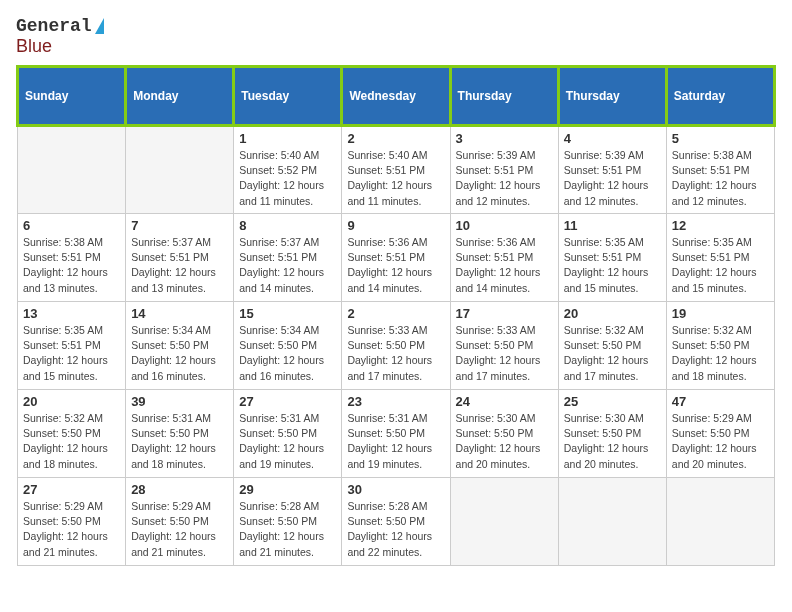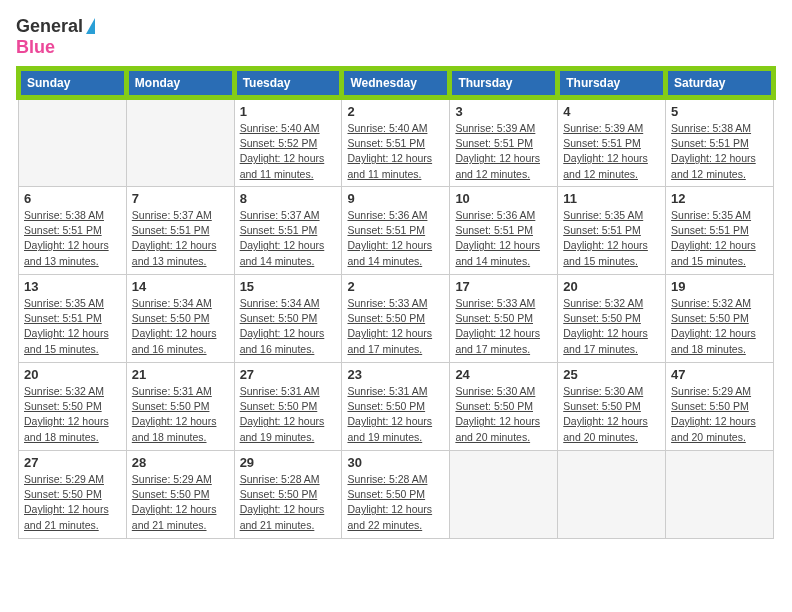--- a/index.html
+++ b/index.html
@@ -17,39 +17,40 @@
       margin-bottom: 4px;
     }
     .logo {
       display: flex;
       flex-direction: column;
       align-items: flex-start;
     }
     .logo-row {
       display: flex;
       align-items: center;
+      font-family: Liberation Mono, monospace;
     }
     .subtitle {
       font-size: 14px;
       color: #333;
       text-align: center;
       margin-bottom: 8px;
     }
     .calendar-table {
       width: 100%;
       border-collapse: collapse;
       font-size: 11px;
     }
     .calendar-table th {
       background-color: #2a6db5;
       color: #fff;
       text-align: left;
-      padding: 5px 6px;
+      padding: 21px 6px;
       font-size: 12px;
-      border: 5px solid #84cc16;
+      border: 3px solid #84cc16;
     }
     .calendar-table td {
       border: 1px solid #ccc;
       vertical-align: top;
       padding: 4px 5px;
       width: 108px;
       min-height: 80px;
       background: #fff;
     }
     .calendar-table td.empty {
@@ -59,37 +60,36 @@
       font-weight: bold;
       font-size: 13px;
       color: #333;
       display: block;
       margin-bottom: 2px;
     }
     .day-info {
       color: #444;
       font-size: 10.5px;
       line-height: 1.45;
-      text-decoration: underline;
     }
     tr.week-row td {
       height: 88px;
     }
   </style>
 </head>
 <body>
 
 <div class="header-area">
   <div class="logo">
     <div class="logo-row">
       <span style="font-size:18px;font-weight:bold;color:#333;">General</span>
       <span style="display:inline-block;width:0;height:0;border-left:9px solid transparent;border-bottom:16px solid #2a9fd6;margin-left:3px;margin-bottom:1px;vertical-align:middle;"></span>
     </div>
     <div>
-      <span style="font-size:18px;font-weight:bold;color:#ec4899;">Blue</span>
+      <span style="font-size:18px;font-weight:normal;color:#7f1d1d;">Blue</span>
     </div>
   </div>
   <div style="font-size:32px;font-weight:bold;color:#333;text-align:right;"></div>
 </div>
 
 <div class="subtitle"></div>
 
 <table class="calendar-table">
   <thead>
     <tr id="header-row">
@@ -186,21 +186,21 @@
           <span class="day-number">19</span>
           <div class="day-info"><span>Sunrise: 5:32 AM</span><br><span>Sunset: 5:50 PM</span><br><span>Daylight: 12 hours and 18 minutes.</span></div>
         </td>
       </tr>
       <tr class="week-row">
         <td>
           <span class="day-number">20</span>
           <div class="day-info"><span>Sunrise: 5:32 AM</span><br><span>Sunset: 5:50 PM</span><br><span>Daylight: 12 hours and 18 minutes.</span></div>
         </td>
         <td>
-          <span class="day-number">21</span>
+          <span class="day-number">39</span>
           <div class="day-info"><span>Sunrise: 5:31 AM</span><br><span>Sunset: 5:50 PM</span><br><span>Daylight: 12 hours and 18 minutes.</span></div>
         </td>
         <td>
           <span class="day-number">27</span>
           <div class="day-info"><span>Sunrise: 5:31 AM</span><br><span>Sunset: 5:50 PM</span><br><span>Daylight: 12 hours and 19 minutes.</span></div>
         </td>
         <td>
           <span class="day-number">23</span>
           <div class="day-info"><span>Sunrise: 5:31 AM</span><br><span>Sunset: 5:50 PM</span><br><span>Daylight: 12 hours and 19 minutes.</span></div>
         </td>

